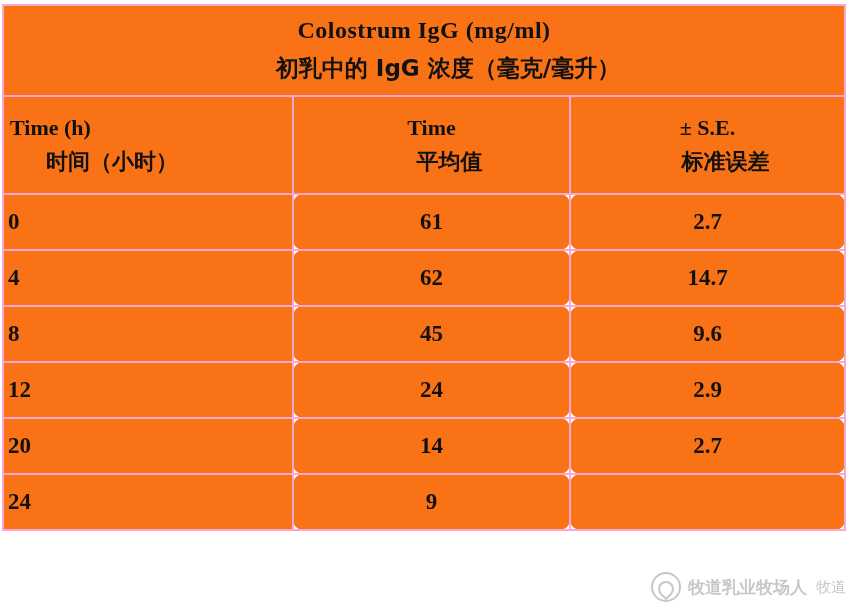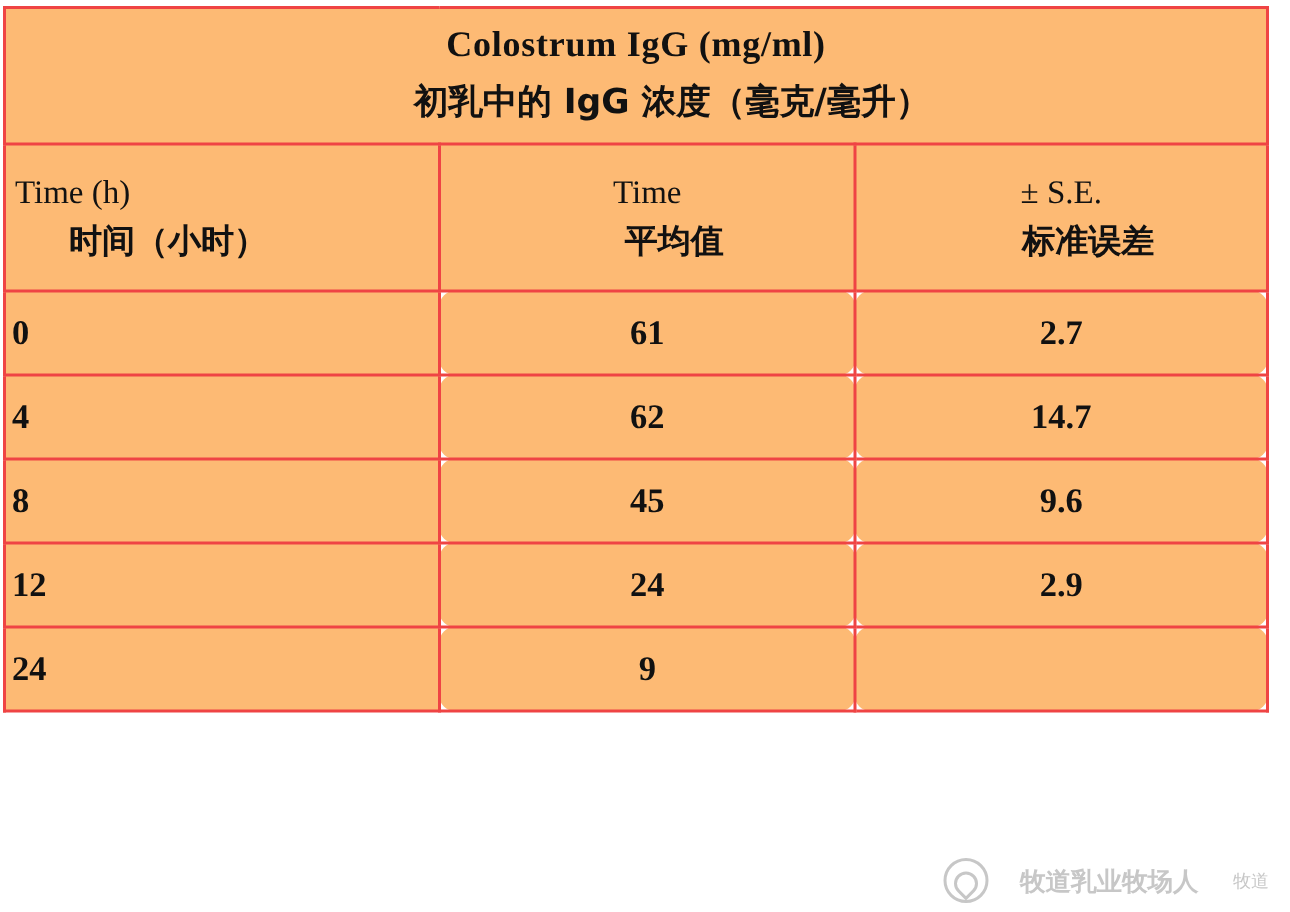--- a/index.html
+++ b/index.html
@@ -19,23 +19,23 @@
     height: 608px;
     background: #ffffff;
   }
   table.data {
     border-collapse: collapse;
     width: 844px;
     margin: 4px 0 0 2px;
     table-layout: fixed;
   }
   table.data td {
-    border: 2px solid #ef4444;
+    border: 2px solid #f9a8d4;
     padding: 0;
-    background: #fdba74;
+    background: #f97316;
   }
   .title-cell {
     text-align: center;
     padding: 6px 0 8px 0 !important;
   }
   .title-en {
     font-family: "Liberation Serif", serif;
     font-weight: bold;
     font-size: 24px;
     color: #111111;
@@ -50,21 +50,21 @@
     line-height: 1.6;
     margin-top: 2px;
     padding-left: 48px;
   }
   .hdr {
     height: 96px;
     vertical-align: middle;
   }
   .hdr .line-en {
     font-family: "Liberation Serif", serif;
-    font-weight: normal;
+    font-weight: bold;
     font-size: 22px;
     color: #111111;
     line-height: 1.5;
   }
   .hdr .line-zh {
     font-family: "DejaVu Sans", sans-serif;
     font-weight: bold;
     font-size: 22px;
     color: #111111;
     line-height: 1.6;
@@ -101,21 +101,21 @@
   td.cell.center {
     text-align: center;
     border-radius: 10px;
   }
   .watermark {
     position: absolute;
     right: 14px;
     bottom: 10px;
     display: flex;
     align-items: center;
-    gap: 21px;
+    gap: 7px;
     opacity: 0.38;
     pointer-events: none;
   }
   .wm-logo {
     width: 26px;
     height: 26px;
     border-radius: 50%;
     border: 2px solid #6d6d6d;
     position: relative;
     flex: none;
@@ -133,21 +133,21 @@
   }
   .wm-text {
     font-family: "DejaVu Sans", sans-serif;
     font-size: 17px;
     font-weight: bold;
     color: #6d6d6d;
     white-space: nowrap;
   }
   .wm-sub {
     font-family: Liberation Sans, sans-serif;
-    font-size: 12px;
+    font-size: 15px;
     color: #6d6d6d;
     margin-left: 2px;
   }
 </style>
 </head>
 <body>
 
 <div class="sheet">
 
   <table class="data">
@@ -193,20 +193,25 @@
         <td class="cell left">8</td>
         <td class="cell center">45</td>
         <td class="cell center">9.6</td>
       </tr>
       <tr>
         <td class="cell left">12</td>
         <td class="cell center">24</td>
         <td class="cell center">2.9</td>
       </tr>
       <tr>
+        <td class="cell left">20</td>
+        <td class="cell center">14</td>
+        <td class="cell center">2.7</td>
+      </tr>
+      <tr>
         <td class="cell left">24</td>
         <td class="cell center">9</td>
         <td class="cell center"></td>
       </tr>
     </tbody>
   </table>
 
   <div class="watermark">
     <div class="wm-logo"></div>
     <div class="wm-text">牧道乳业牧场人</div>

